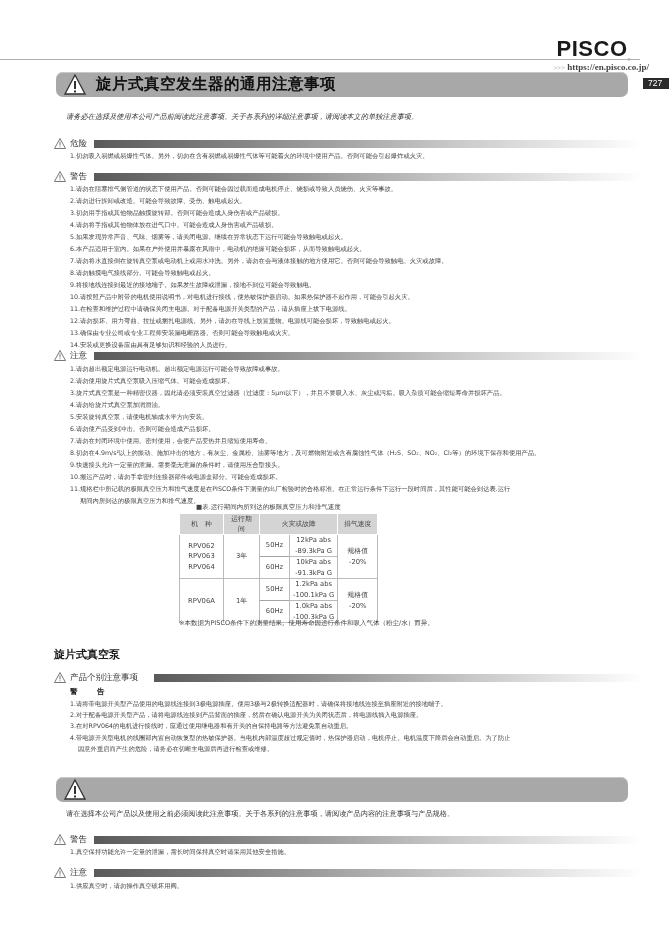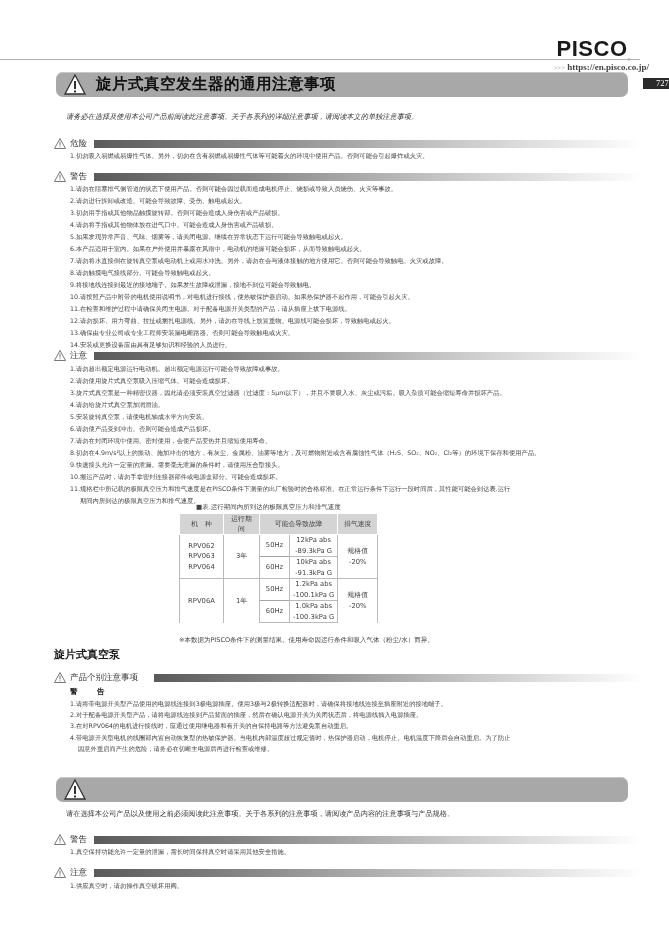--- a/index.html
+++ b/index.html
@@ -4,21 +4,21 @@
 <style>
   * { box-sizing: border-box; margin: 0; padding: 0; }
   html, body { width: 669px; height: 946px; background: #ffffff; overflow: hidden; }
   body { position: relative; font-family: "DejaVu Sans", sans-serif; color: #333; }
 
   .logo { position: absolute; right: 38px; top: 36px; font-family: "Liberation Sans", sans-serif; font-size: 22px; font-weight: bold; letter-spacing: 0.5px; color: #1a1a1a; }
   .logo sup { font-size: 4px; font-weight: normal; vertical-align: bottom; }
   .top-rule { position: absolute; left: 0; top: 59px; width: 640px; height: 1px; background: #b0b0b0; }
   .url { position: absolute; right: 20px; top: 62px; font-family: "Liberation Serif", serif; font-size: 9px; color: #444; }
   .url .arrows { color: #aaa; font-size: 7px; margin-right: 2px; }
-  .page-badge { position: absolute; left: 643px; top: 78px; width: 26px; height: 11px; background: #2b2b2b; color: #fff; font-family: Liberation Serif, serif; font-size: 8.5px; line-height: 11px; padding-left: 13px; }
+  .page-badge { position: absolute; left: 643px; top: 78px; width: 26px; height: 11px; background: #2b2b2b; color: #fff; font-family: Liberation Sans, sans-serif; font-size: 8.5px; line-height: 11px; padding-left: 5px; }
 
   .h1-bar { position: absolute; left: 56px; width: 572px; height: 25px; border-radius: 7px; background: #a8a8a8; box-shadow: inset 0 1px 0 #c8c8c8; }
   .h1-bar .tri { position: absolute; left: 8px; top: 2px; width: 22px; height: 21px; }
   .h1-bar .title { position: absolute; left: 40px; top: 1px; font-size: 15.5px; font-weight: bold; color: #111; line-height: 23px; letter-spacing: 0.5px; }
 
   .intro { position: absolute; left: 66px; font-size: 7.2px; color: #333; white-space: nowrap; }
 
   .sub-head { position: absolute; left: 54px; height: 13px; width: 590px; }
   .sub-head .tri-s { position: absolute; left: 0; top: 1px; width: 12px; height: 11px; }
   .sub-head .label { position: absolute; left: 16px; top: 0; font-size: 8.5px; color: #333; line-height: 13px; }
@@ -31,21 +31,21 @@
   .items.tight div { height: 11.2px; }
 
   .table-caption { position: absolute; left: 196px; top: 503px; font-size: 6.5px; color: #444; white-space: nowrap; }
   .spec-table { position: absolute; left: 179px; top: 513px; border-collapse: collapse; font-size: 6.8px; color: #444; }
   .spec-table th { background: #d4d4d4; font-weight: normal; height: 12px; border: 1px solid #fff; padding: 0 4px; text-align: center; }
   .spec-table td { border-left: 1px solid #bbb; border-right: 1px solid #bbb; text-align: center; padding: 0 3px; line-height: 10.5px; }
   .spec-table tr.sep td { border-top: 1px solid #bbb; }
   .spec-table td.hz { border-top: 1px solid #a3a3a3; }
   .spec-table td.pr { border-top: 1px solid #bbb; }
   .spec-table tr.last td { border-bottom: 1px solid #bbb; }
-  .table-note { position: absolute; left: 179px; top: 636px; font-size: 6.5px; color: #444; white-space: nowrap; }
+  .table-note { position: absolute; left: 179px; top: 619px; font-size: 6.5px; color: #444; white-space: nowrap; }
 
   .section-title { position: absolute; left: 54px; top: 647px; font-size: 11px; font-weight: bold; color: #1a1a1a; }
   .warn-label { position: absolute; left: 70px; top: 687px; font-size: 7.5px; font-weight: bold; color: #222; letter-spacing: 6px; }
 </style>
 </head>
 <body>
 
 <div class="logo"><span>PISCO</span><sup>®</sup></div>
 <div class="top-rule"></div>
 <div class="url"><span class="arrows">&gt;&gt;&gt;</span><b>https://en.pisco.co.jp/</b></div>
@@ -123,21 +123,21 @@
   <div>11.规格栏中所记载的极限真空压力和排气速度是在PISCO条件下测量的出厂检验时的合格标准。在正常运行条件下运行一段时间后，其性能可能会到达表.运行</div>
   <div class="cont">期间内所到达的极限真空压力和排气速度。</div>
 </div>
 
 <div class="table-caption">■表.运行期间内所到达的极限真空压力和排气速度</div>
 <table class="spec-table">
   <tbody>
       <tr>
     <th style="width:44px;margin-left:48px;">机　种</th>
     <th style="width:36px;">运行期间</th>
-    <th colspan="2">可能会导致故障</th>
+    <th colspan="2">火灾或故障</th>
     <th style="width:40px;">排气速度</th>
   </tr>
   <tr class="sep">
     <td rowspan="2" style="white-space:pre-line;">RPV062
 RPV063
 RPV064</td>
     <td rowspan="2">3年</td>
     <td class="hz" style="width:30px;">50Hz</td>
     <td class="pr">
           <div>12kPa abs</div>

